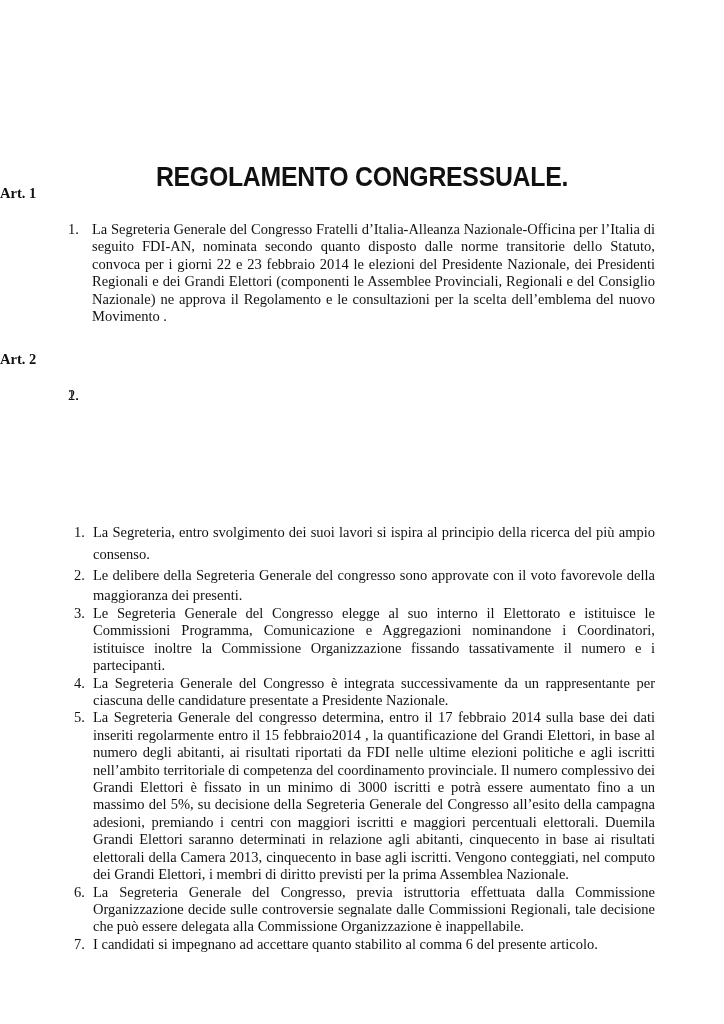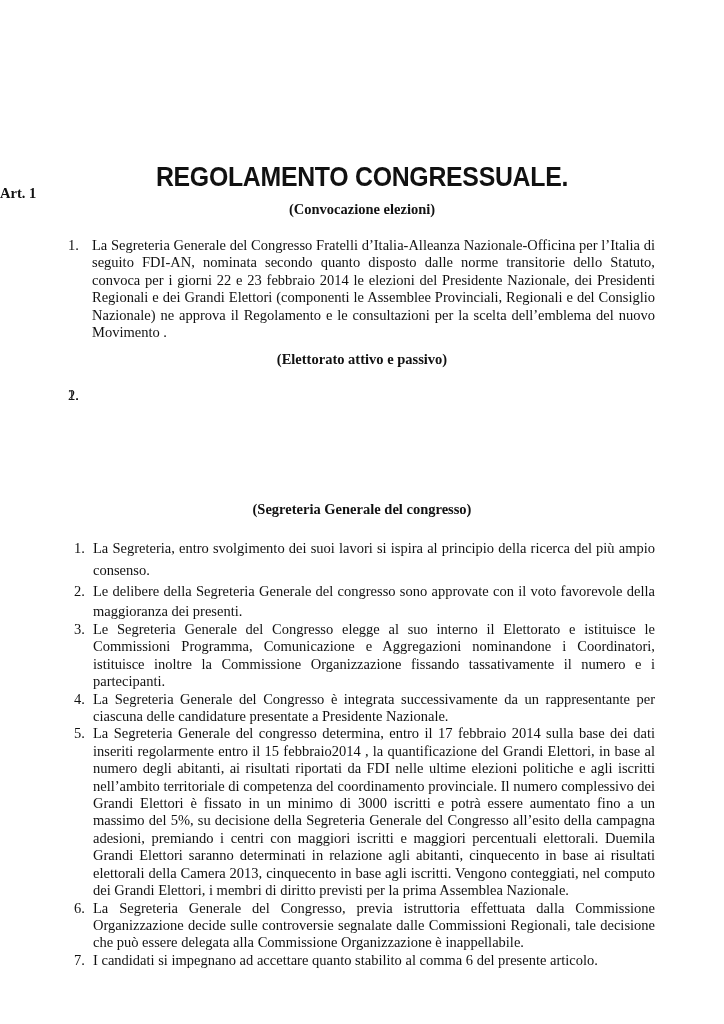--- a/index.html
+++ b/index.html
@@ -98,43 +98,41 @@
   </style>
 </head>
 <body>
 
 <div class="page">
 
   <h1 class="doc-title">REGOLAMENTO CONGRESSUALE.</h1>
 
   <section class="article" id="art1">
     <p class="art-head">Art. 1</p>
-    <p class="art-sub">(Convocazione elezioni)</p>
     <ol class="items list-a">
       <li>
         <span class="num">1.</span>
         <span class="text">La Segreteria Generale del Congresso Fratelli d’Italia-Alleanza Nazionale-Officina per l’Italia di seguito FDI-AN, nominata secondo quanto disposto dalle norme transitorie dello Statuto, convoca  per i giorni 22 e 23 febbraio 2014 le elezioni del Presidente Nazionale, dei Presidenti Regionali e dei Grandi Elettori (componenti le Assemblee Provinciali, Regionali e del Consiglio Nazionale) ne approva il Regolamento e le consultazioni per la scelta dell’emblema del nuovo Movimento .</span>
       </li>
     </ol>
   </section>
 
   <section class="article" id="art2">
-    <p class="art-sub">(Elettorato attivo e passivo)</p>
+    <p class="art-head">Art. 2</p>
     <ol class="items list-a">
       <li>
         <span class="num">1.</span>
       </li>
       <li>
         <span class="num">2.</span>
       </li>
     </ol>
   </section>
 
   <section class="article" id="art3">
-    <p class="art-sub">(Segreteria Generale del congresso)</p>
     <ol class="items list-b">
       <li class="loose">
         <span class="num">1.</span>
         <span class="text">La Segreteria, entro svolgimento dei suoi lavori si ispira al principio della ricerca del più ampio consenso.</span>
       </li>
       <li class="loose2">
         <span class="num">2.</span>
         <span class="text">Le delibere della Segreteria Generale del congresso sono approvate con il voto favorevole della maggioranza dei presenti.</span>
       </li>
       <li>

